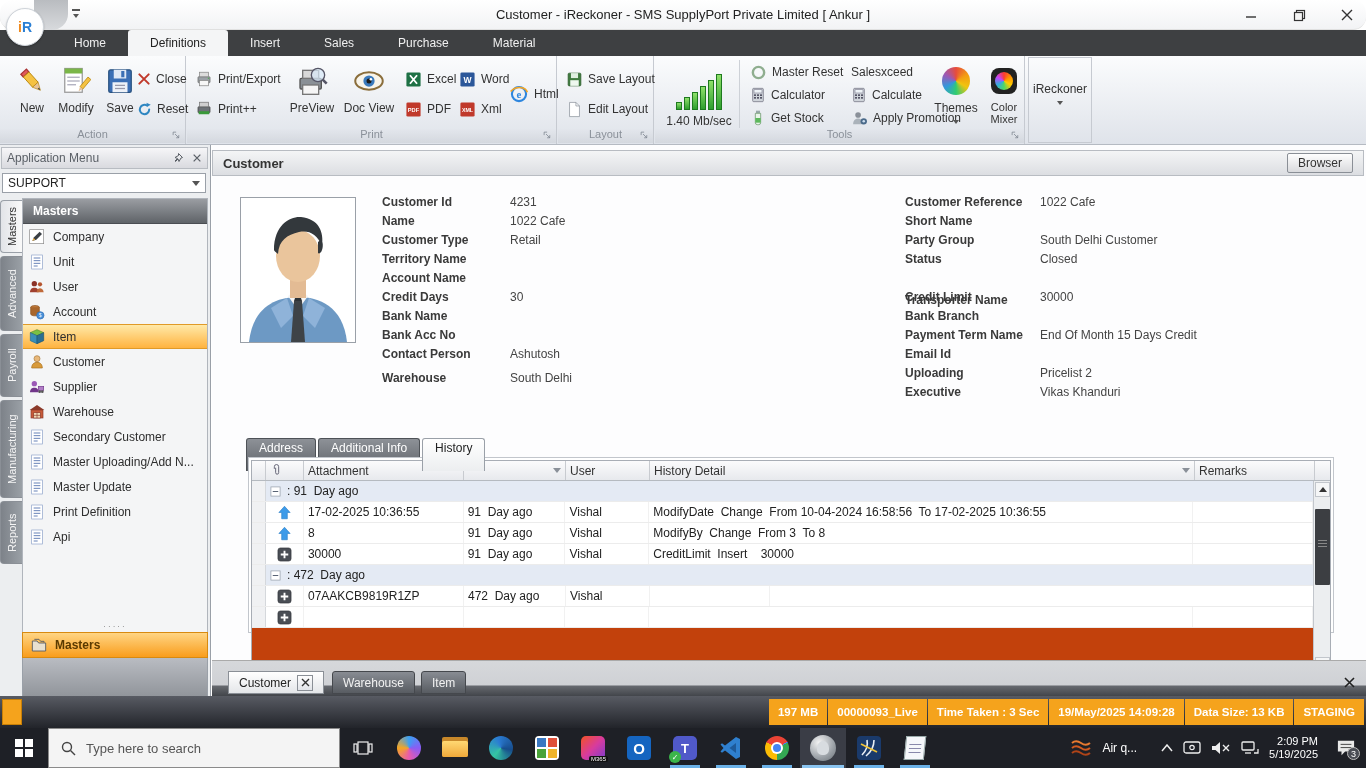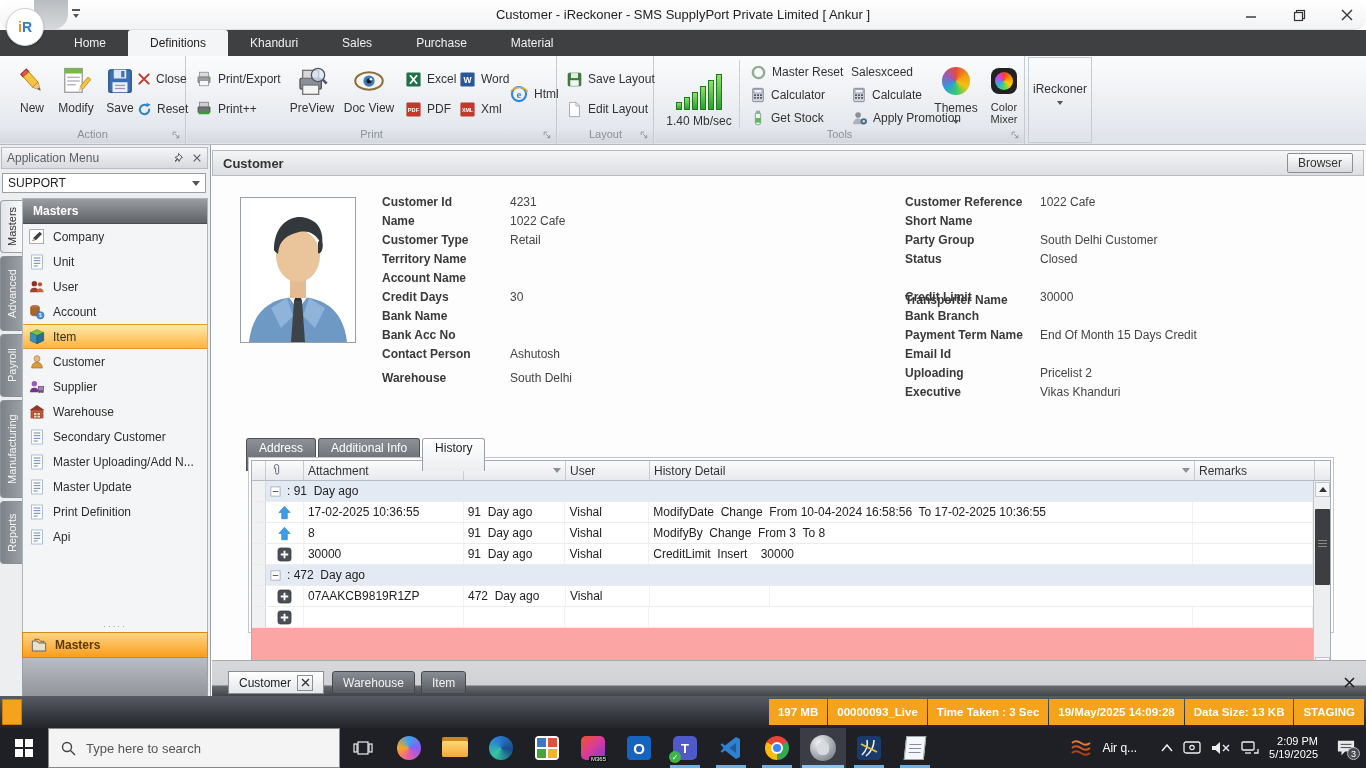--- a/index.html
+++ b/index.html
@@ -91,21 +91,21 @@
   .fieldrow{position:absolute;white-space:nowrap;font-size:12px;}
   .fieldrow .lab{font-weight:bold;color:#3a3a3a;}
   .fieldrow .val{color:#444;}
 
   .ctabs{position:absolute;left:34px;top:293px;height:19px;display:flex;gap:2px;}
   .ctab{height:33px;line-height:18px;padding:0 12px;font-size:12px;border-radius:3px 3px 0 0;
     background:linear-gradient(#8d9197,#5e6268);color:#fff;border:1px solid #4e5257;border-bottom:none;}
   .ctab.active{background:linear-gradient(#ffffff,#eceef0);color:#222;border-color:#9aa0a8;position:relative;z-index:2;}
 
   .gridwrap{position:absolute;left:36px;top:312px;width:1086px;height:176px;border:1px solid #c2c6cc;background:#fff;padding:2px;}
-  .grid{position:relative;width:1080px;height:214px;border:1px solid #a8adb5;overflow:hidden;background:#fca5a5;}
+  .grid{position:relative;width:1080px;height:214px;border:1px solid #a8adb5;overflow:hidden;background:#c2410c;}
   .ghead{display:flex;height:20px;background:linear-gradient(#fbfbfc,#e7e9ed);border-bottom:1px solid #b5bac0;}
   .gh{border-right:1px solid #c8cbd0;display:flex;align-items:center;padding:0 4px;font-size:12px;color:#333;overflow:hidden;white-space:nowrap;}
   .gh .sp{flex:1;}
   .fcaret{width:0;height:0;border-left:4px solid transparent;border-right:4px solid transparent;border-top:5px solid #8a9099;margin-left:3px;}
   .gbody{position:absolute;left:0;top:20px;right:17px;bottom:0;overflow:hidden;}
   .grow{display:flex;height:21px;border-bottom:1px solid #ececec;background:#fff;}
   .grow.group{background:#e4eaf4;color:#5d6c86;}
   .gc{border-right:1px solid #f1f1f1;display:flex;align-items:center;padding:0 4px;font-size:12px;color:#222;
     overflow:hidden;white-space:pre;}
   .gc.sel{background:#f0f1f3;border-right:1px solid #d5d8dc;}
@@ -180,21 +180,21 @@
     </div>
   </div>
   <div class="app-logo">
       <span class="i">i</span>
       <span class="r">R</span>
     </div>
 
   <div class="ribbon-tabs" id="ribbonTabs">
       <div class="rtab">Home</div>
       <div class="rtab active">Definitions</div>
-      <div class="rtab">Khanduri</div>
+      <div class="rtab">Insert</div>
       <div class="rtab">Sales</div>
       <div class="rtab">Purchase</div>
       <div class="rtab">Material</div>
     </div>
 
   <div class="ribbon">
 
     <div class="rgroup" style="left:0;width:186px;">
       <div class="big-btn" style="left:4px;">
         <span class="bicon">

